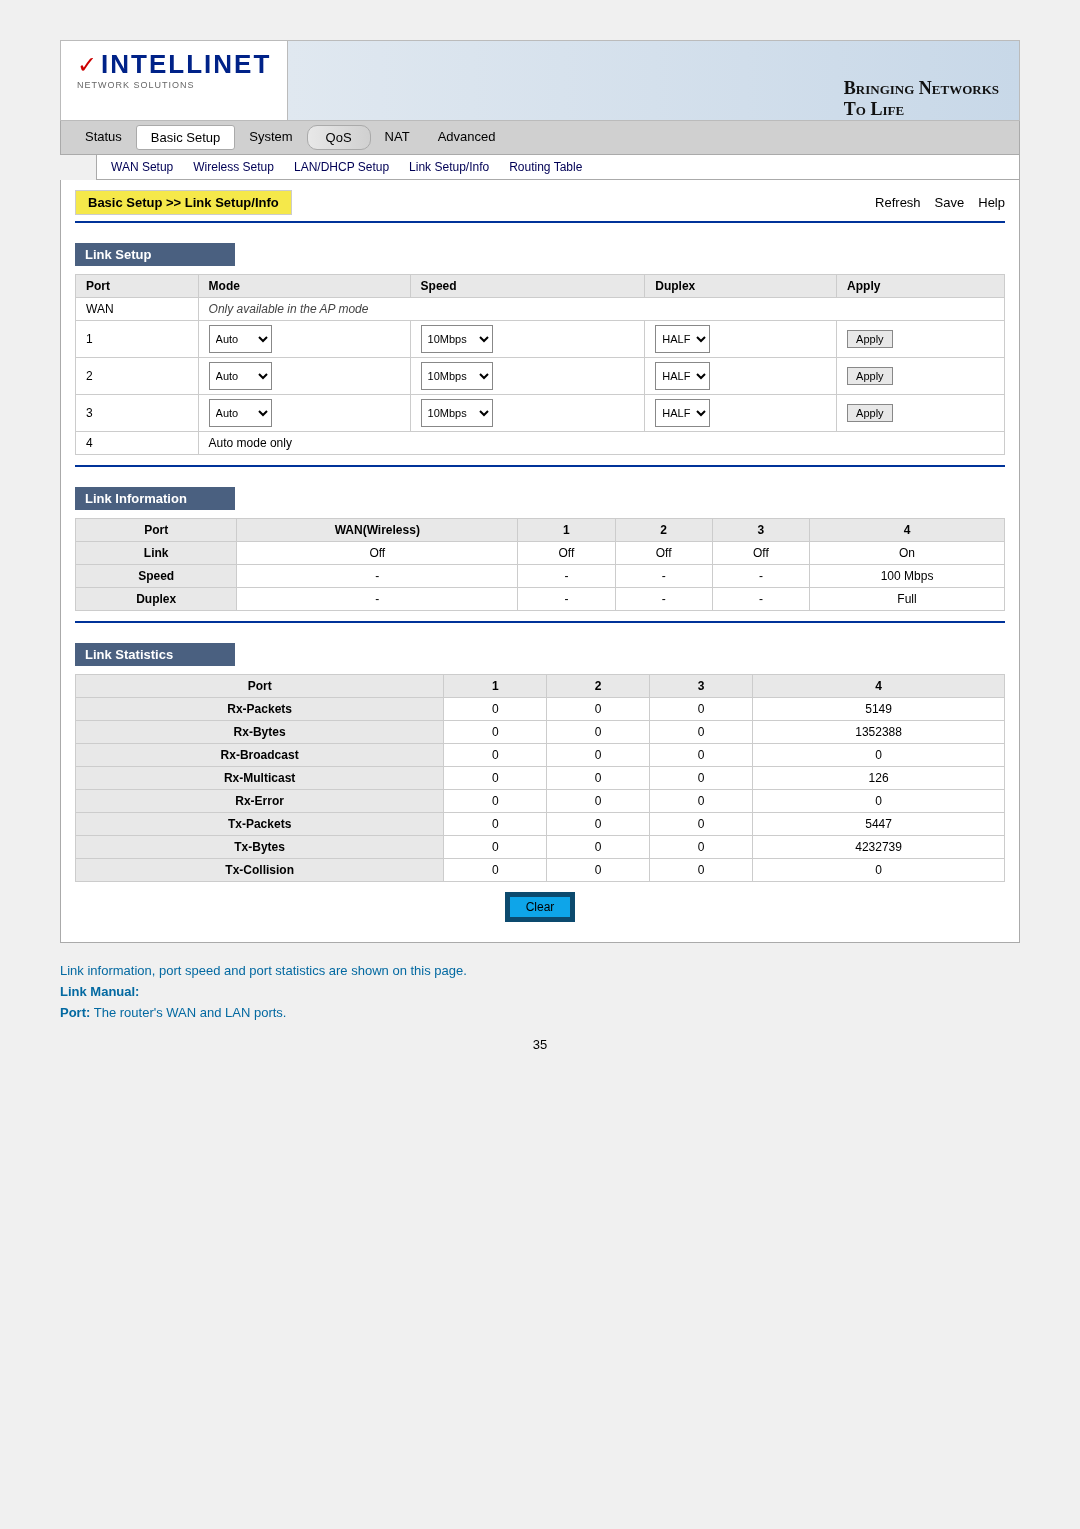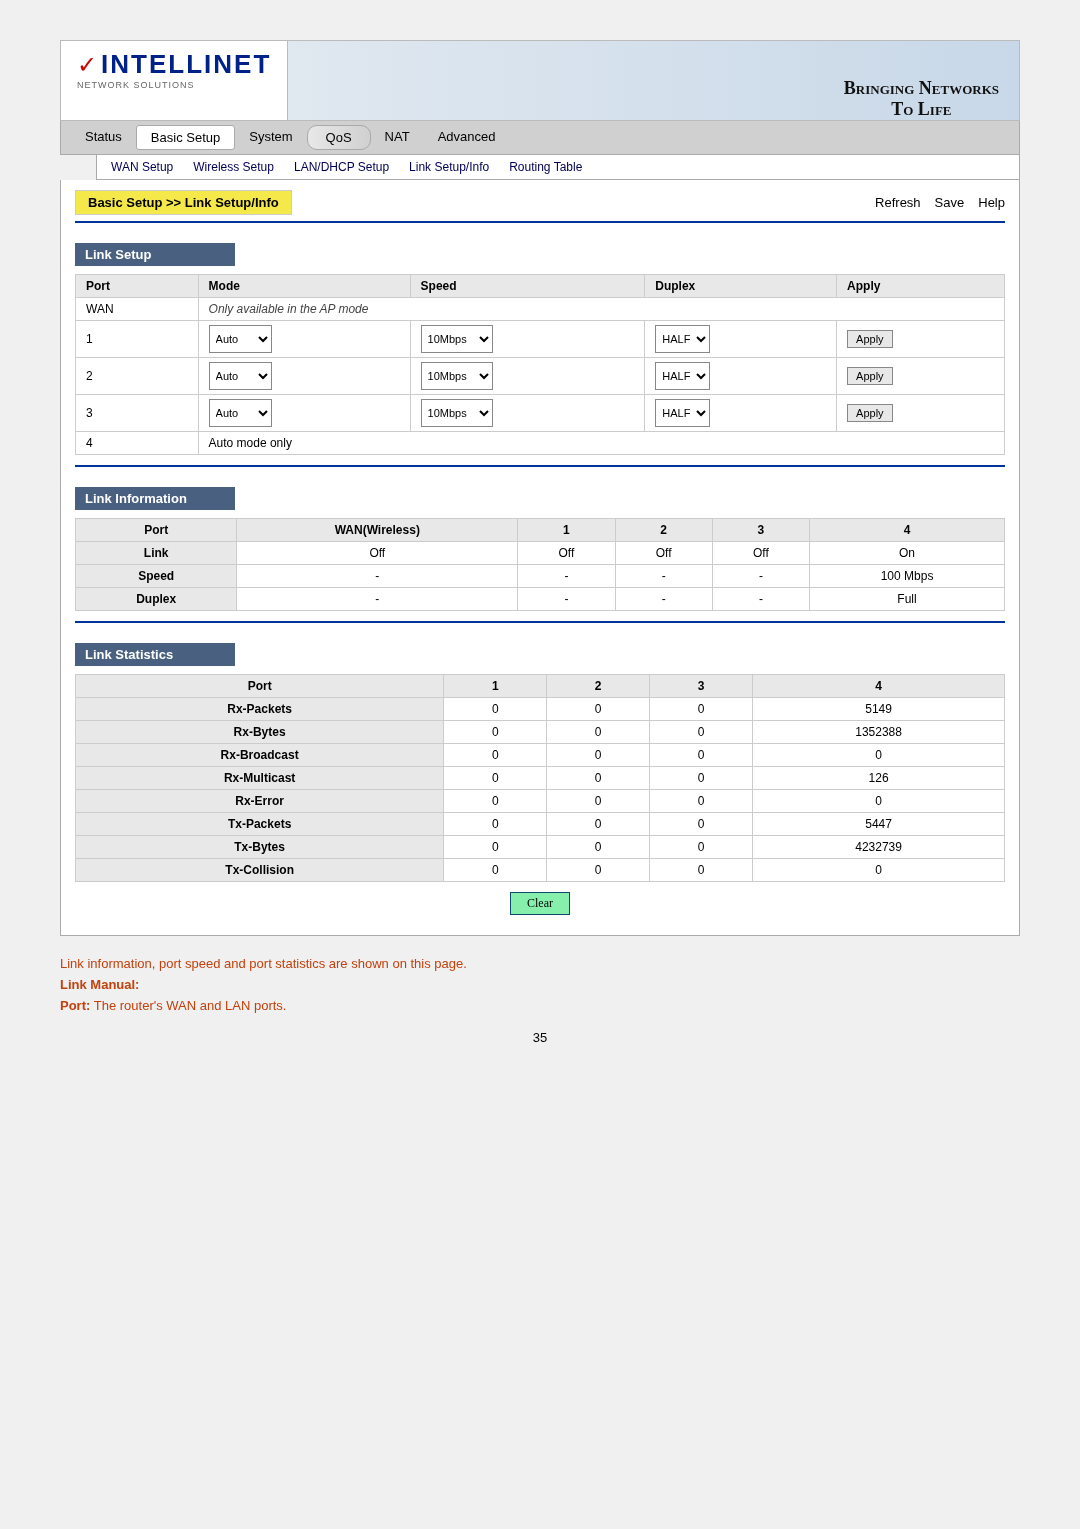--- a/index.html
+++ b/index.html
@@ -167,31 +167,30 @@
       font-weight: bold;
       text-align: center;
     }
     .clear-btn-row {
       text-align: center;
       margin-top: 8px;
     }
     .clear-btn {
       font-size: 12px;
       padding: 3px 16px;
-      border: 1px solid #0c4a6e;
-      background: #86efac;
+      border: 5px solid #0c4a6e;
+      background: #0ea5e9;
       cursor: pointer;
-      font-family: Liberation Serif, serif;
     }
     
     .footer-text {
       margin-top: 18px;
       font-size: 13px;
       line-height: 1.6;
-      color: #c2410c;
+      color: #0369a1;
     }
     .footer-text .bold { font-weight: bold; }
     .page-number {
       text-align: center;
       margin-top: 14px;
       font-size: 13px;
     }
     
     .wan-note {
       font-style: italic;
@@ -240,21 +239,21 @@
     .brand-right {
       flex: 1;
       display: flex;
       align-items: center;
       justify-content: flex-end;
       padding-right: 20px;
       background: linear-gradient(to right, #e0e8f0, #c8d8e8);
     }
     .brand-text {
       font-family: Georgia, serif;
-      text-align: center;
+      text-align: left;
       margin-top: 37px;
     }
     .brand-line1 {
       font-size: 18px;
       font-variant: small-caps;
       font-weight: bold;
       color: #111;
     }
     .brand-line2 {
       font-size: 18px;

